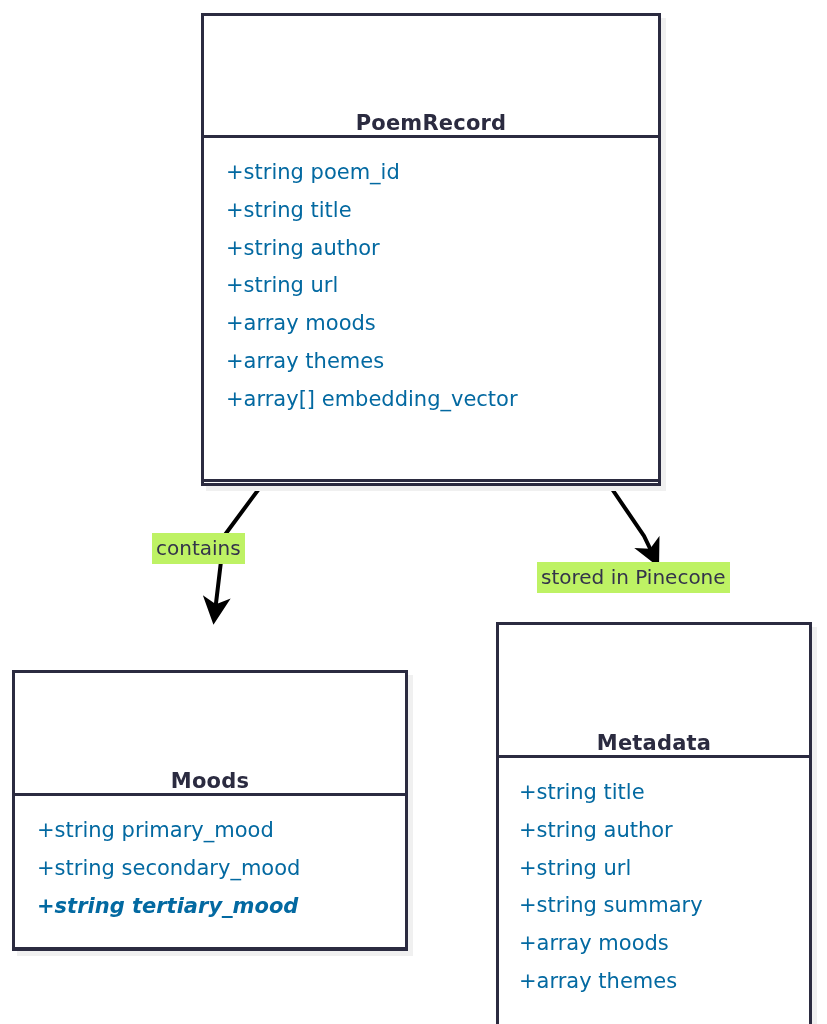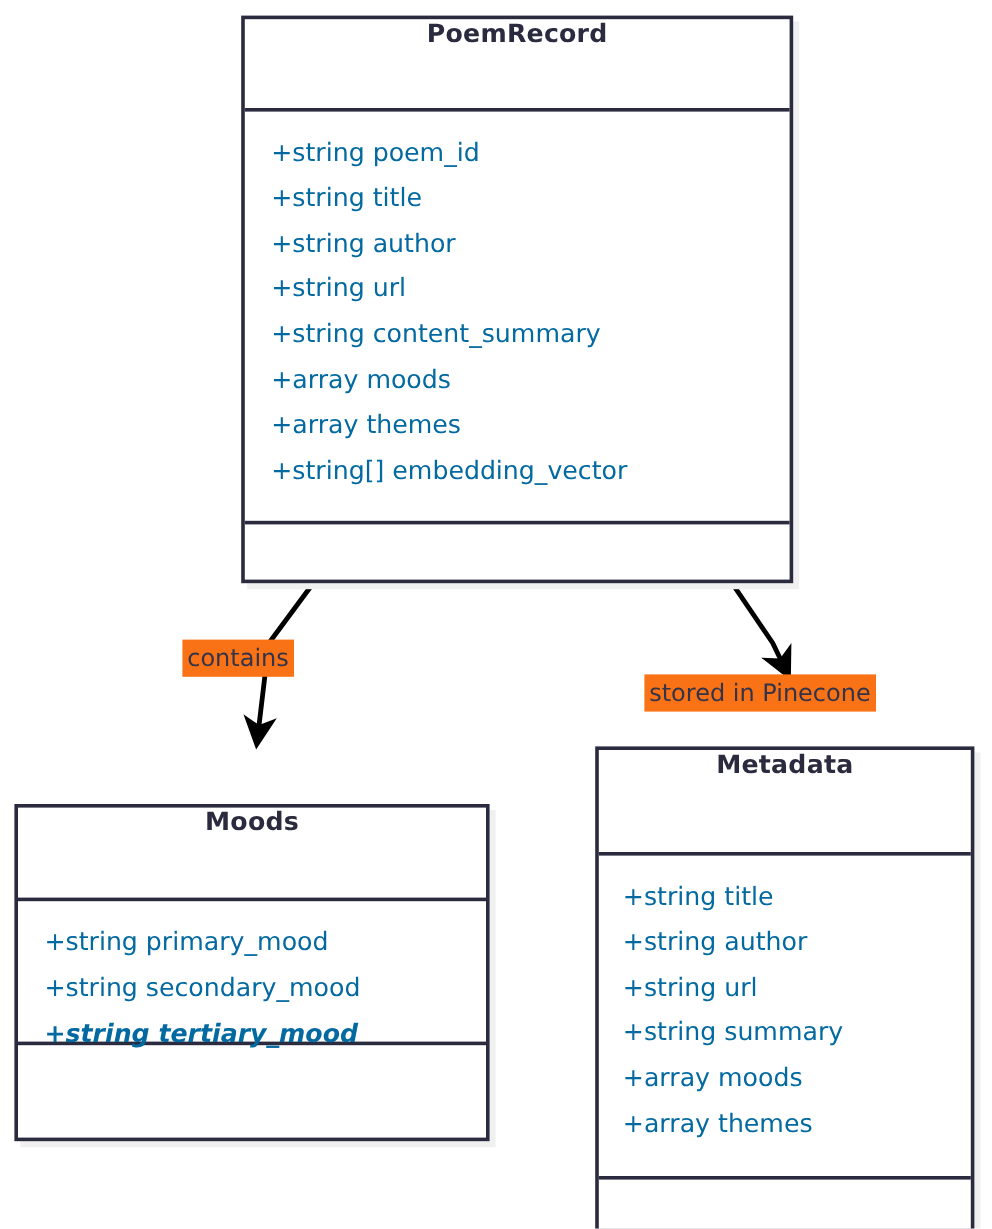--- a/index.html
+++ b/index.html
@@ -30,23 +30,24 @@
     box-sizing: border-box;
     background: #ffffff;
     border: 3px solid #2b2b40;
     box-shadow: 5px 5px 0 0 #f0f0f0;
     z-index: 2;
   }
   .class-title-band {
     box-sizing: border-box;
     border-bottom: 3px solid #2b2b40;
     display: flex;
-    align-items: flex-start;
+    align-items: flex-end;
     justify-content: center;
     text-align: center;
+    margin-top: 45px;
   }
   .class-title {
     font-weight: bold;
     font-size: 21px;
     color: #2b2b40;
     letter-spacing: 0.2px;
   }
   .class-attr-band {
     box-sizing: border-box;
     border-bottom: 3px solid #2b2b40;
@@ -69,34 +70,34 @@
   
   #class-poemrecord { left: 201px; top: 13px; width: 460px; height: 473px; }
   #class-poemrecord .class-title-band { height: 77px; }
   #class-poemrecord .class-attr-band { height: 344px; }
   #class-poemrecord .attr-row { padding-left: 22px; }
   #class-poemrecord .class-method-band { height: 43px; }
 
   
   #class-moods { left: 12px; top: 670px; width: 396px; height: 281px; }
   #class-moods .class-title-band { height: 78px; }
-  #class-moods .class-attr-band { height: 120px; }
+  #class-moods .class-attr-band { height: 154px; }
   #class-moods .attr-row { padding-left: 22px; }
   #class-moods .class-method-band { height: 40px; }
 
   
   #class-metadata { left: 496px; top: 622px; width: 316px; height: 405px; }
   #class-metadata .class-title-band { height: 88px; }
   #class-metadata .class-attr-band { height: 270px; }
   #class-metadata .attr-row { padding-left: 20px; }
   #class-metadata .class-method-band { height: 44px; }
 
   .edge-label {
     position: absolute;
-    background: #f97316;
+    background: #bef264;
     color: #33334a;
     font-size: 20px;
     line-height: 1.35;
     padding: 2px 4px;
     white-space: nowrap;
     z-index: 3;
   }
   #edge-label-contains { left: 152px; top: 533px; }
   #edge-label-stored { left: 537px; top: 562px; }
 </style>
@@ -119,24 +120,23 @@
 
   <div class="uml-class" id="class-poemrecord">
     <div class="class-title-band">
       <span class="class-title">PoemRecord</span>
     </div>
     <div class="class-attr-band">
       <div class="attr-row">+string poem_id</div>
       <div class="attr-row">+string title</div>
       <div class="attr-row">+string author</div>
       <div class="attr-row">+string url</div>
-      <div class="attr-row">+string content_summary</div>
       <div class="attr-row">+array moods</div>
       <div class="attr-row">+array themes</div>
-      <div class="attr-row">+string[] embedding_vector</div>
+      <div class="attr-row">+array[] embedding_vector</div>
     </div>
     <div class="class-method-band"></div>
   </div>
 
   <div class="uml-class" id="class-moods">
     <div class="class-title-band">
       <span class="class-title">Moods</span>
     </div>
     <div class="class-attr-band">
       <div class="attr-row">+string primary_mood</div>

